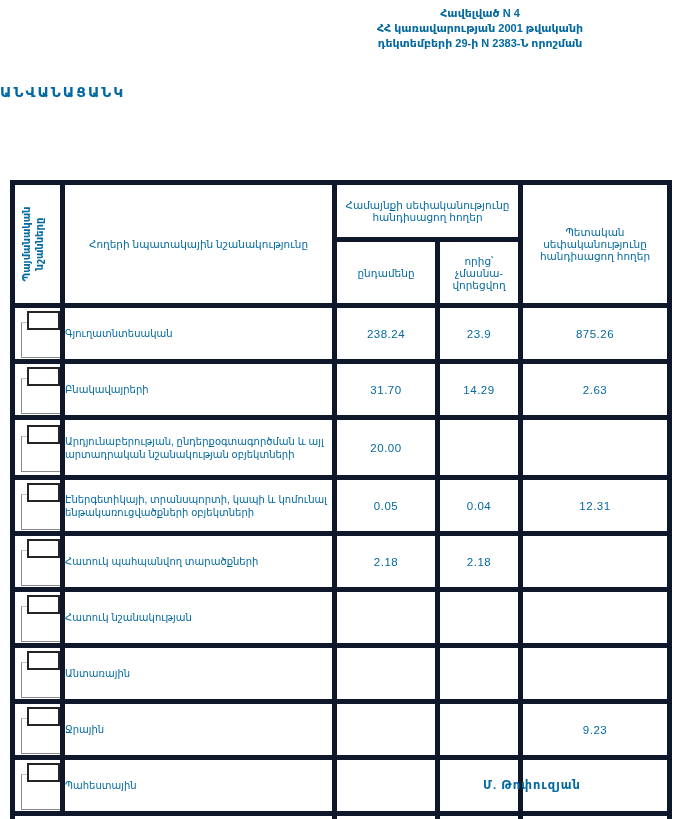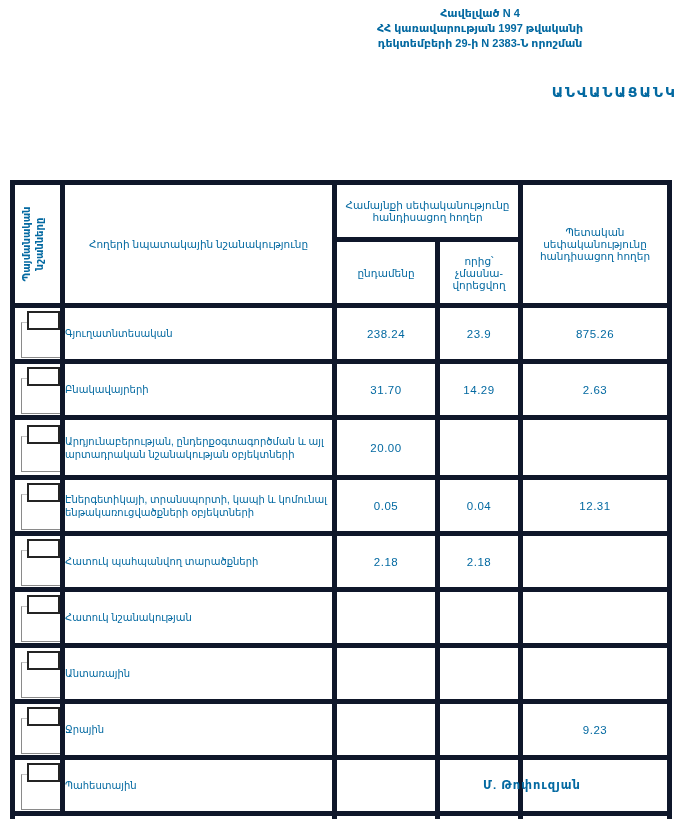--- a/index.html
+++ b/index.html
@@ -6,21 +6,21 @@
   .page{
     position:relative;width:677px;height:819px;background:#ffffff;
     font-family:"Liberation Sans","DejaVu Sans",sans-serif;color:#0369a1;
     overflow:hidden;margin:0 auto;
   }
   .annex{
     position:absolute;top:6px;left:300px;width:360px;
     text-align:center;font-weight:bold;font-size:11px;line-height:15px;
   }
   .doc-title{
-    position:absolute;top:84px;left:0;width:677px;text-align:right;
+    position:absolute;top:84px;left:0;width:677px;text-align:left;
     font-weight:bold;font-size:14px;letter-spacing:2px;
   }
   .doc-subtitle{
     position:absolute;top:112px;left:11px;width:655px;text-align:center;
     font-weight:bold;font-size:10.6px;line-height:15.5px;
   }
   table.land{
     position:absolute;left:10px;top:180px;width:657px;
     border-collapse:collapse;table-layout:fixed;
     font-size:10.5px;
@@ -64,21 +64,21 @@
     font-weight:bold;font-size:11.5px;letter-spacing:1px;
   }
 </style>
 </head>
 <body>
 
 <div class="page">
 
   <div class="annex">
     <div>Հավելված N 4</div>
-    <div>ՀՀ կառավարության 1997 թվականի</div>
+    <div>ՀՀ կառավարության 2001 թվականի</div>
     <div>դեկտեմբերի 29-ի N 2383-Ն որոշման</div>
   </div>
 
   <div class="doc-title">ԱՆՎԱՆԱՑԱՆԿ</div>
 
 
   <table class="land">
     <colgroup>
       <col style="width:50px">
         <col style="width:272px">

